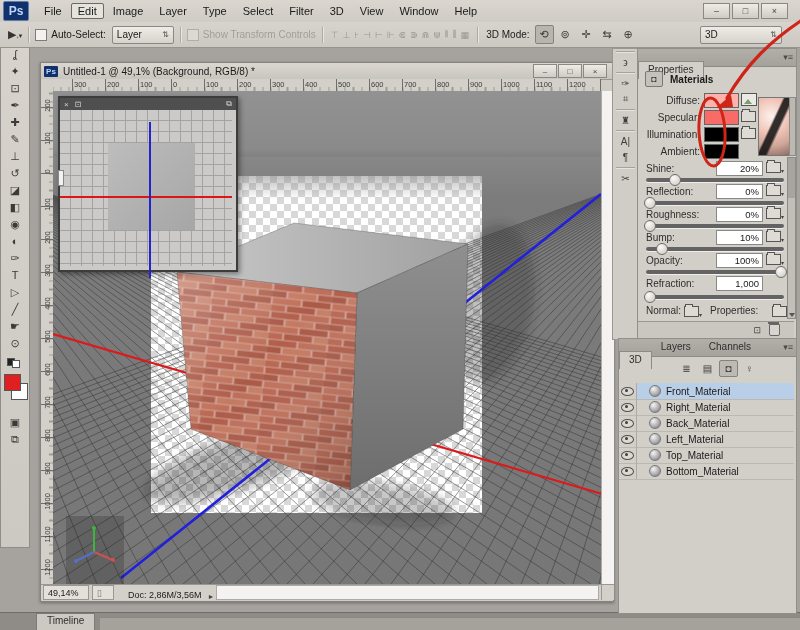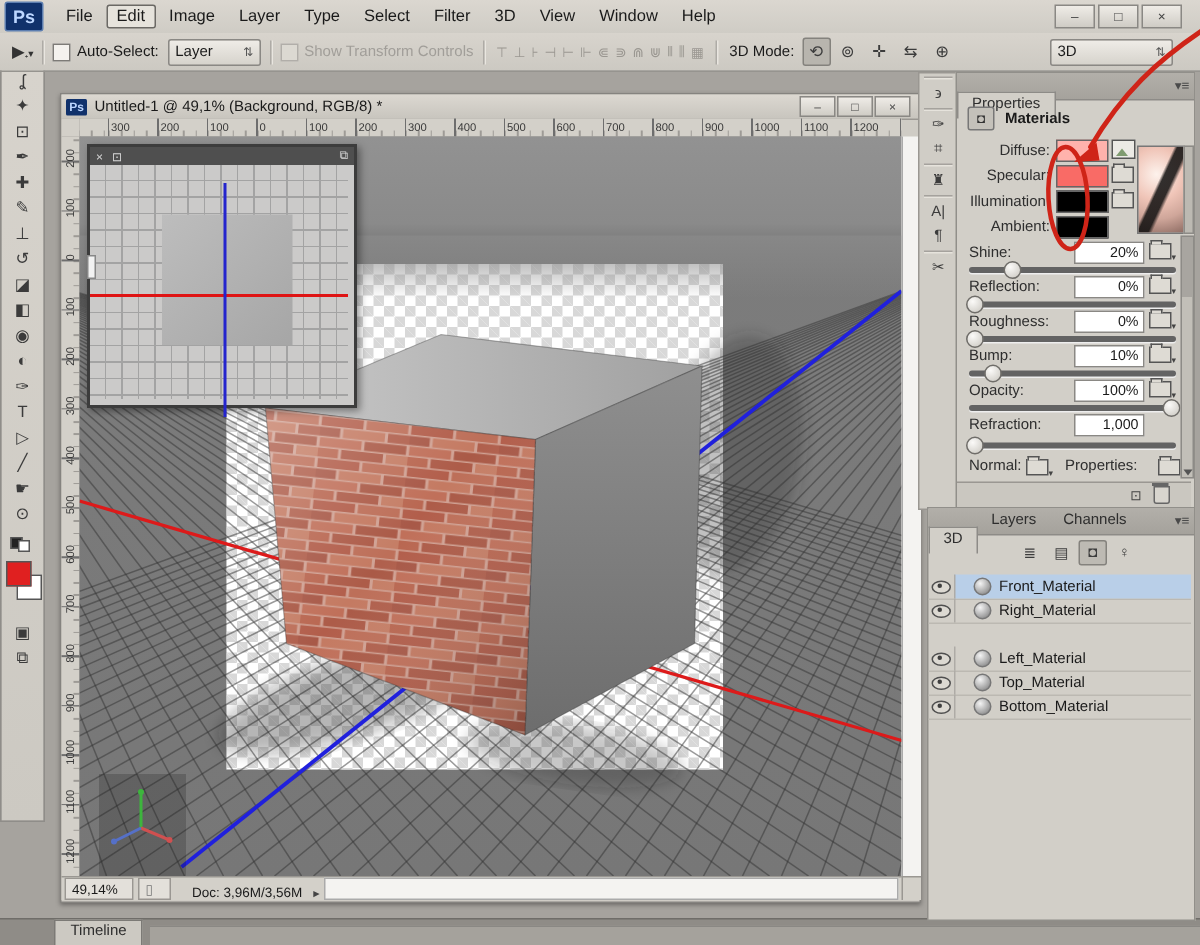--- a/index.html
+++ b/index.html
@@ -516,21 +516,21 @@
           <circle cx="47" cy="44" r="2" fill="#d05050"></circle>
           <circle cx="10" cy="45" r="2" fill="#5570c8"></circle>
       </svg>
     </div>
   </div>
 
   <div id="vscroll" class="abs"></div>
   <div id="statusrow" class="abs">
     <span class="sbox" style="margin-left:2px;width:36px">49,14%</span>
     <span class="sbox" style="width:12px;margin-left:3px;color:#777">▯</span>
-    <span style="margin:0 6px 0 14px">Doc: 3,96M/3,56M</span>
+    <span style="margin:0 6px 0 14px">Doc: 2,86M/3,56M</span>
     <span style="font-size:7px;color:#444">►</span>
     <span style="flex:1;height:13px;background:#f4f3f1;border:1px solid #aaa;margin:0 2px"></span>
   </div>
   <div id="scrollgrip" class="abs"></div>
 </div>
 
 <div id="cstrip" class="abs">
   <div class="cpsep"></div>
   <div class="cp">϶</div>
   <div class="cpsep"></div>
@@ -647,20 +647,27 @@
     <span class="msph"></span>
     <span>Front_Material</span>
   </div>
   <div class="mrow" style="top:60px">
     <span class="eyecell">
         <span class="eye"></span>
       </span>
     <span class="msph"></span>
     <span>Right_Material</span>
   </div>
+  <div class="mrow" style="top:76px">
+    <span class="eyecell">
+        <span class="eye"></span>
+      </span>
+    <span class="msph"></span>
+    <span>Back_Material</span>
+  </div>
   <div class="mrow" style="top:92px">
     <span class="eyecell">
         <span class="eye"></span>
       </span>
     <span class="msph"></span>
     <span>Left_Material</span>
   </div>
   <div class="mrow" style="top:108px">
     <span class="eyecell">
         <span class="eye"></span>

